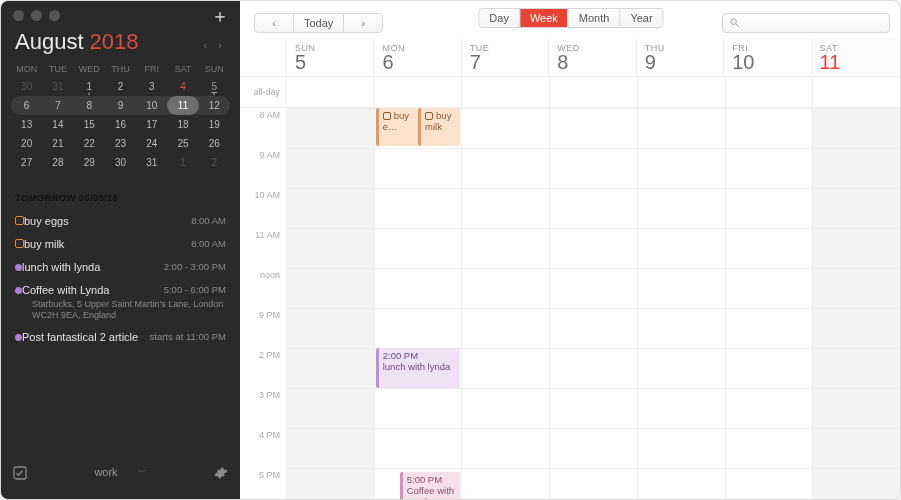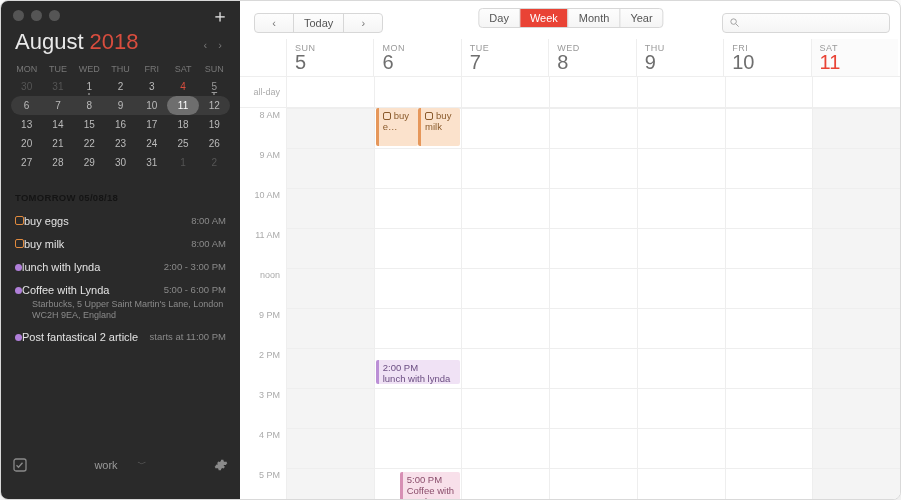--- a/index.html
+++ b/index.html
@@ -29,21 +29,21 @@
   .sidebar .list-head { color:#141414; }
   .events { padding:0 10px; }
   .ev { display:flex; align-items:flex-start; padding:5.5px 4px; }
   .chk { width:9px; height:9px; border:1.5px solid #e08a3e; border-radius:2px; margin-top:1px; flex:0 0 auto; }
   .dot2 { width:7px; height:7px; border-radius:50%; margin-top:3px; flex:0 0 auto; }
   .dot-pu { background:#b07fd9; }
   .ev .lbl { margin-left:0; color:#e3e3e3; font-size:11px; }
   .ev .tm { margin-left:auto; color:#8a8a8a; font-size:9.5px; white-space:nowrap; }
   .locline { color:#8a8a8a; font-size:9px; margin:-2px 0 4px 21px; line-height:1.25; }
   .sb-foot { margin-top:auto; display:flex; align-items:center; padding:10px 12px 12px; color:#9a9a9a; font-size:11px; }
-  .sb-foot .mid { margin:16px auto; display:flex; align-items:center; gap:20px; }
+  .sb-foot .mid { margin:8px auto; display:flex; align-items:flex-start; gap:20px; }
   .sb-foot svg { display:block; }
 
   .main { flex:1; display:flex; flex-direction:column; min-width:0; }
   .toolbar { height:38px; display:flex; align-items:center; gap:10px; padding:6px 10px 0 14px; }
   .seg { display:flex; border:1px solid #d7d7d7; border-radius:4px; overflow:hidden; background:linear-gradient(#fdfdfd,#f5f5f5); height:20px; }
   .seg button { all:unset; font-size:11px; color:#555; padding:0 10px; height:100%; display:flex; align-items:center; cursor:pointer; }
   .seg .arrow { width:18px; justify-content:center; color:#777; }
   .seg .sep { width:1px; background:#d7d7d7; }
   .seg button.sel { background:#e94335; color:#fff; }
   .search { margin-left:auto; width:168px; height:20px; border:1px solid #d7d7d7; border-radius:4px; background:linear-gradient(#fdfdfd,#f5f5f5); display:flex; align-items:center; padding:0 6px; color:#999; }
@@ -289,21 +289,21 @@
             <div>9 PM</div>
             <div>2 PM</div>
             <div>3 PM</div>
             <div>4 PM</div>
             <div>5 PM</div>
           </div>
           <div class="col slots sun" style="height: 400px;"></div>
           <div class="col slots " style="height: 400px;">
             <div class="evt or" style="top: 0px; height: 38px; left: 1px; right: 50%;"><span class="chk2"></span>buy e…</div>
             <div class="evt or" style="top: 0px; height: 38px; left: 50%; right: 1px;"><span class="chk2"></span>buy milk</div>
-            <div class="evt pu" style="top: 252px; height: 24px;">
+            <div class="evt pu" style="top: 240px; height: 40px;">
               <div>2:00 PM</div>
               <div>lunch with lynda</div>
             </div>
             <div class="evt pk" style="top: 364px; height: 38px; margin-left: 24px;">
               <div>5:00 PM</div>
               <div>Coffee with Lynda</div>
             </div>
           </div>
           <div class="col slots " style="height: 400px;"></div>
           <div class="col slots " style="height: 400px;"></div>

